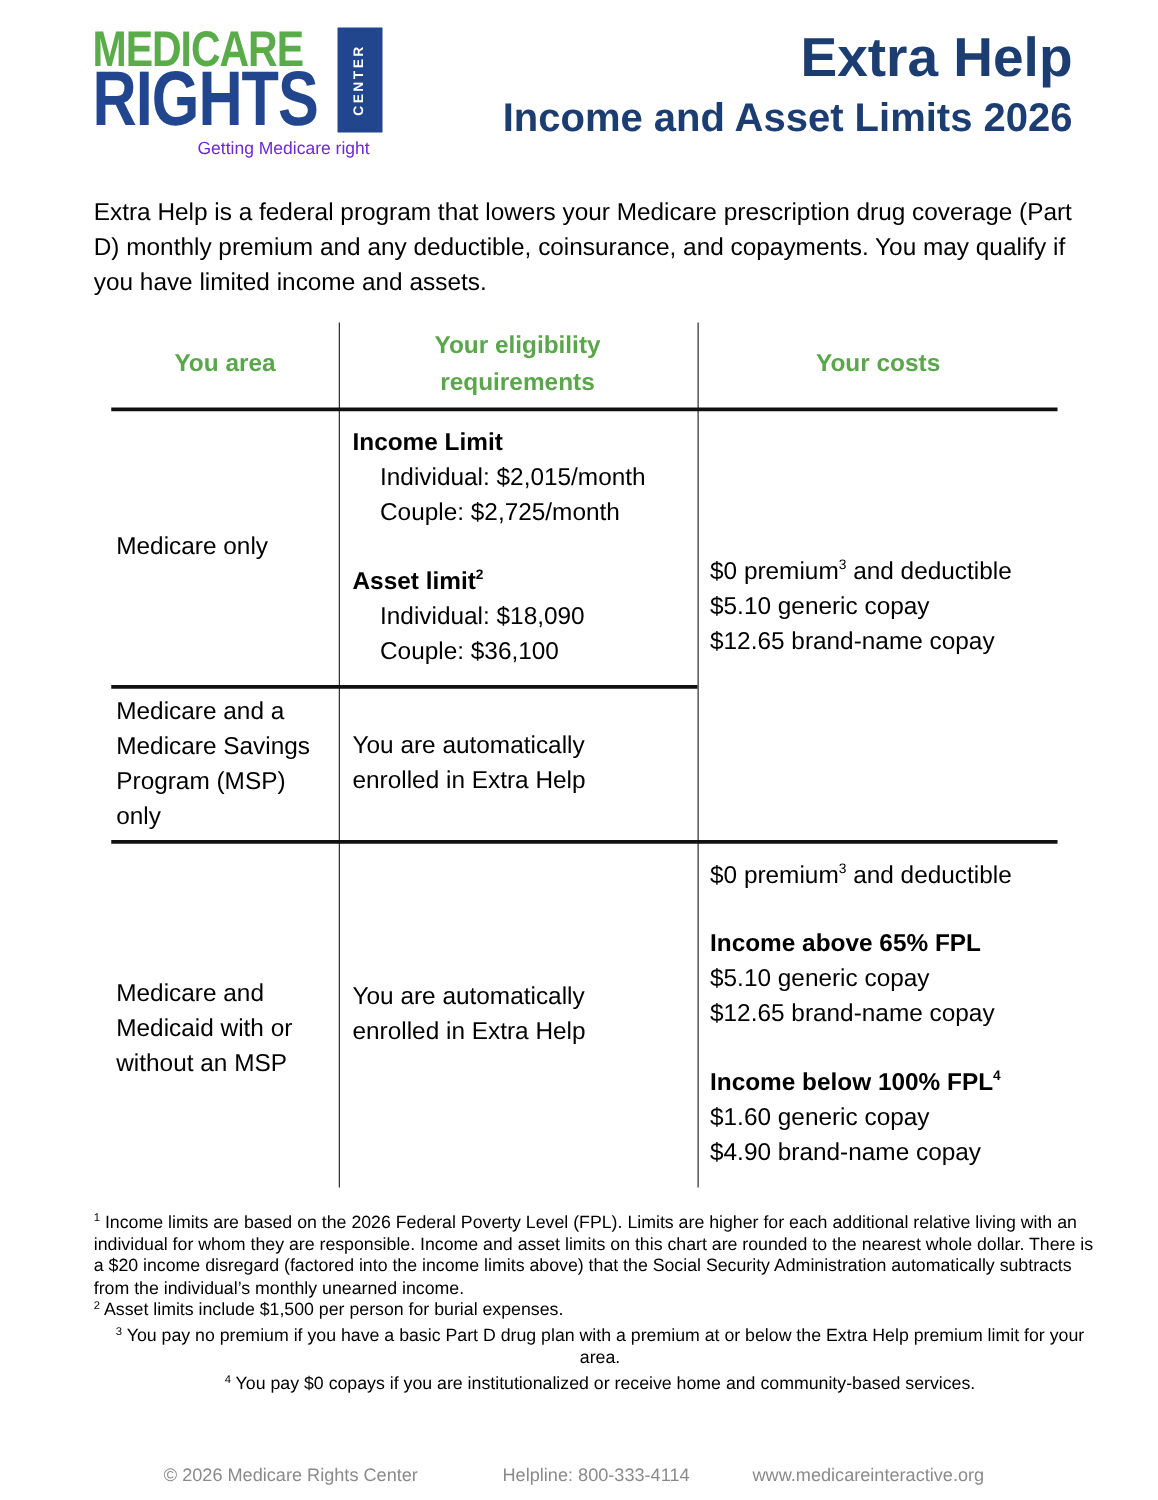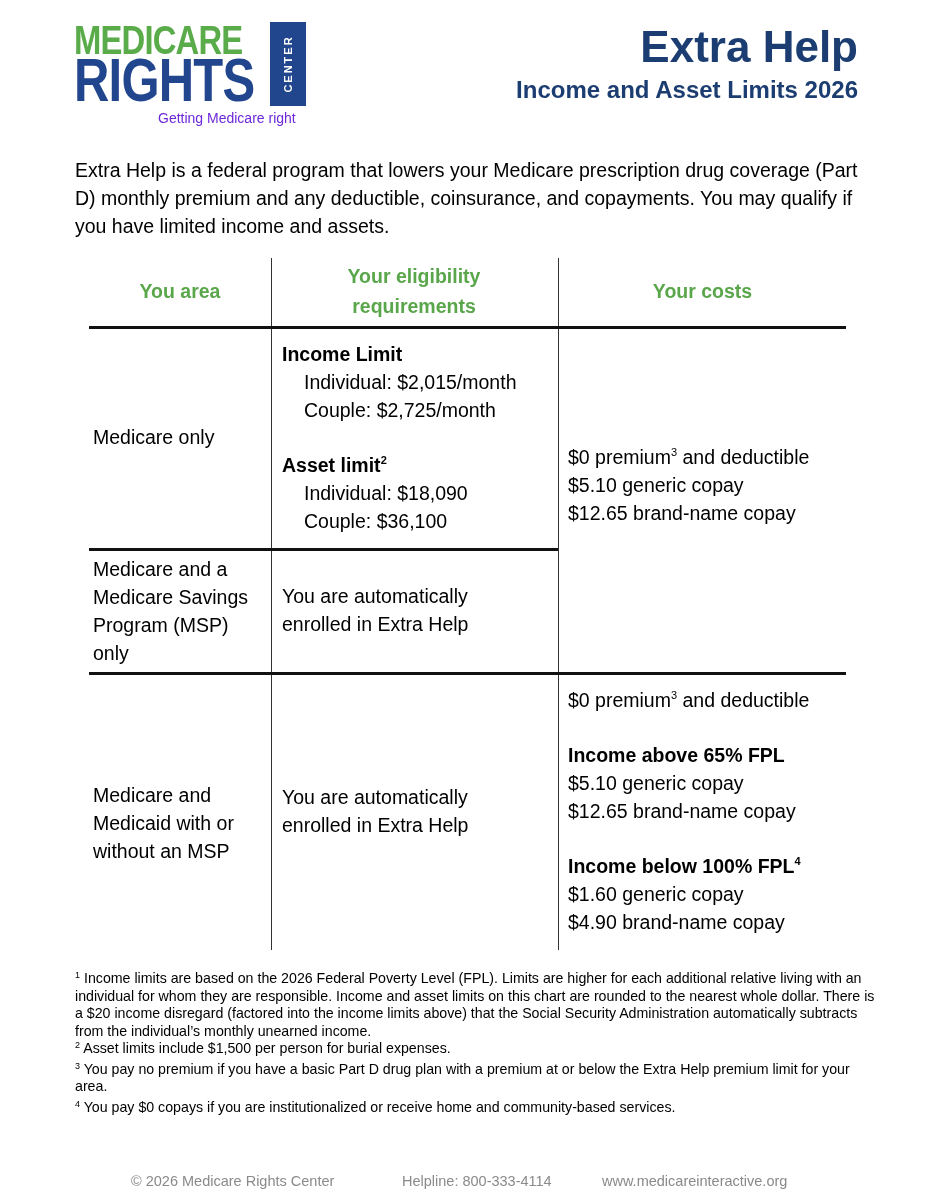--- a/index.html
+++ b/index.html
@@ -9,41 +9,41 @@
   
   .logo { position: absolute; left: 74px; top: 22px; width: 236px; height: 108px; }
   .logo-medicare { position: absolute; left: 0; top: 0; font-family: "Liberation Sans", sans-serif; font-weight: 700; font-size: 40px; line-height: 36px; color: #5aac4a; letter-spacing: -1px; transform: scaleX(0.82); transform-origin: left top; white-space: nowrap; }
   .logo-rights { position: absolute; left: 0; top: 30px; font-family: "Liberation Sans", sans-serif; font-weight: 700; font-size: 62px; line-height: 56px; color: #22468e; letter-spacing: -1px; transform: scaleX(0.79); transform-origin: left top; white-space: nowrap; }
   .logo-center-box { position: absolute; left: 196px; top: 0; width: 36px; height: 84px; background: #22468e; display: flex; align-items: center; justify-content: center; }
   .logo-center-text { color: #fff; font-weight: 700; font-size: 11px; letter-spacing: 2px; transform: rotate(-90deg); white-space: nowrap; }
   .logo-tagline { position: absolute; left: 84px; top: 88px; font-size: 14px; color: #6d28d9; white-space: nowrap; }
 
   
   .title-main { position: absolute; right: 68px; top: 22px; font-size: 44px; font-weight: 700; color: #1c3d72; text-align: right; white-space: nowrap; }
-  .title-sub { position: absolute; right: 68px; top: 76px; font-size: 24px; font-weight: 700; color: #1c3d72; text-align: right; white-space: nowrap; }
+  .title-sub { position: absolute; right: 68px; top: 76px; font-size: 32px; font-weight: 700; color: #1c3d72; text-align: right; white-space: nowrap; }
 
   
   .intro { position: absolute; left: 75px; top: 156px; width: 790px; font-size: 19.5px; line-height: 28px; }
 
   
   .tbl { position: absolute; left: 89px; top: 258px; width: 757px; height: 692px; }
   .vline { position: absolute; width: 1px; background: #333; }
   .hline { position: absolute; height: 3px; background: #111; }
   .th { position: absolute; color: #5aa64a; font-weight: 700; font-size: 19.5px; line-height: 30px; text-align: center; }
   .cell { position: absolute; font-size: 19.5px; line-height: 28px; }
   .cell .b { font-weight: 700; }
   .cell .ind { padding-left: 22px; }
   .cell sup { font-size: 11px; line-height: 0; vertical-align: 8px; }
   .gap { height: 27px; }
 
   
   .footnotes { position: absolute; left: 75px; top: 970px; width: 810px; font-size: 14.2px; line-height: 17.5px; }
   .fn { margin-bottom: 0; }
   .fn sup { font-size: 9px; vertical-align: 5px; line-height: 0; }
-  .fn-gap { margin-top: 3px; }
+  .fn-gap { margin-top: 3px; text-align: center; }
 
   
   .footer { position: absolute; left: 0; top: 1173px; width: 926px; font-size: 14.5px; color: #8a8a8a; }
   .footer span { position: absolute; white-space: nowrap; }
 </style>
 </head>
 <body>
 
 <div class="logo">
   <div class="logo-medicare">MEDICARE</div>

